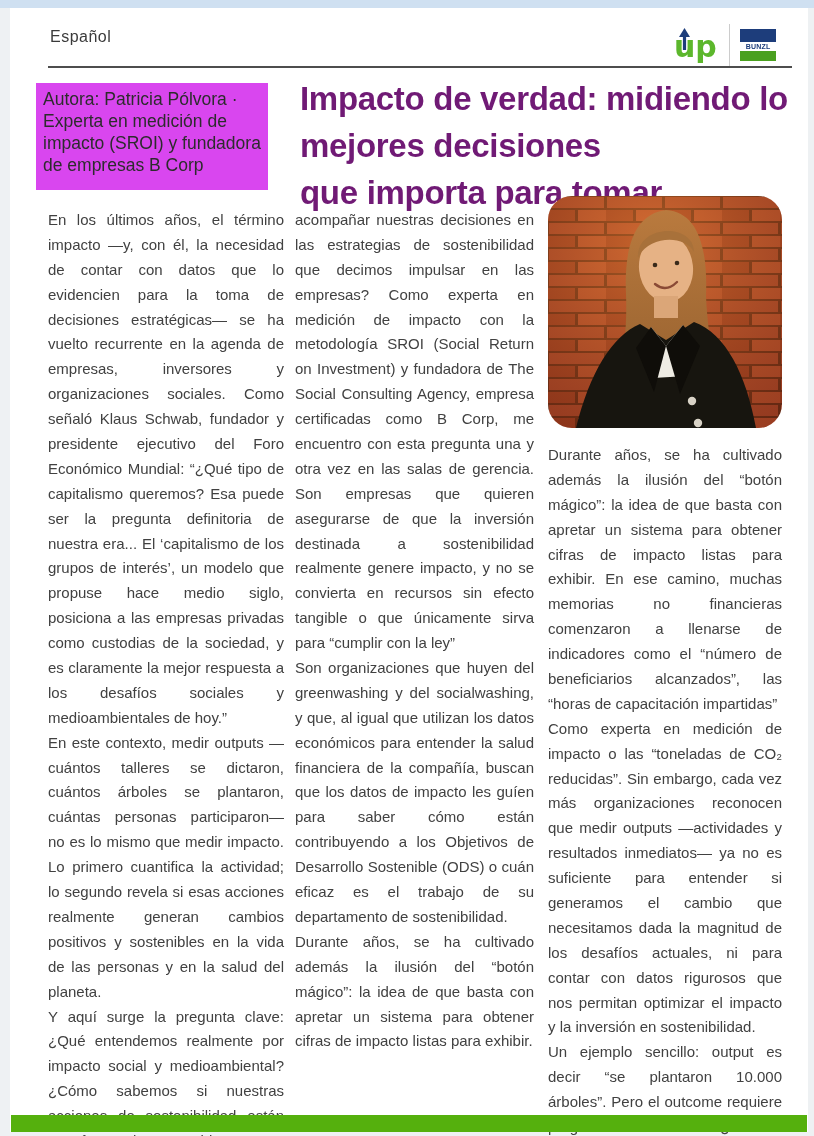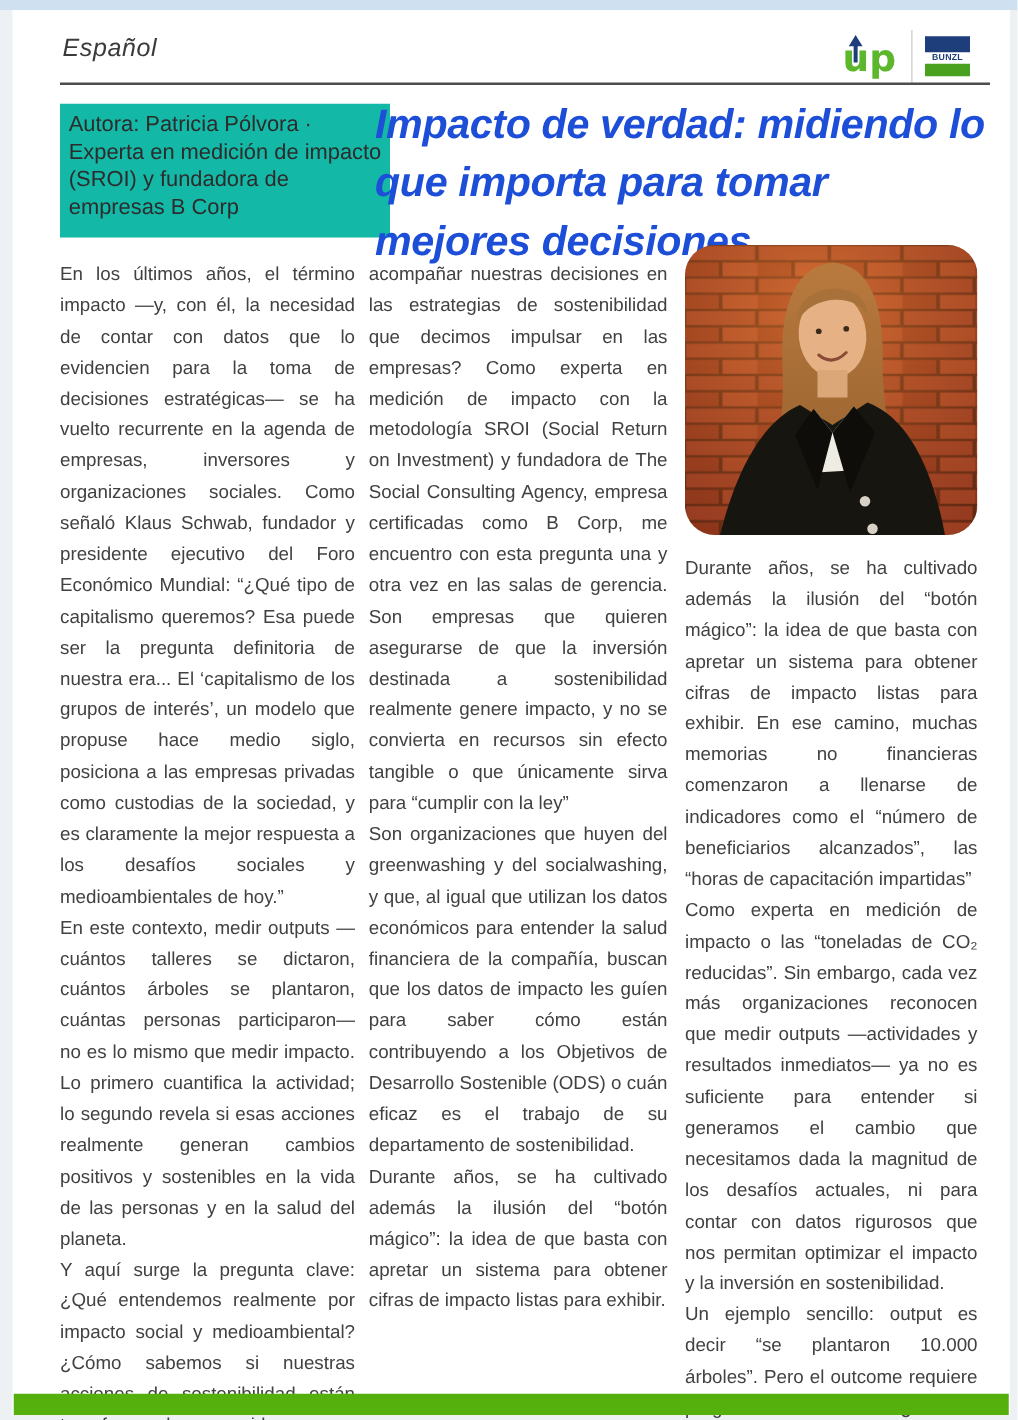--- a/index.html
+++ b/index.html
@@ -5,36 +5,36 @@
   html,body{margin:0;padding:0;}
   body{
     width:814px;height:1136px;position:relative;overflow:hidden;
     background:#eef1f3;
     font-family:"Liberation Sans", sans-serif;
   }
   .top-strip{position:absolute;top:0;left:0;width:814px;height:8px;background:#cfe0f1;}
   .page{position:absolute;left:10px;top:8px;width:798px;height:1124px;background:#ffffff;}
 
   
-  .lang-label{position:absolute;left:40px;top:20px;font-size:20px;font-style:italic;
+  .lang-label{position:absolute;left:40px;top:20px;font-size:16px;
     color:#3a3a3a;letter-spacing:0.5px;}
   .header-rule{position:absolute;left:38px;top:58px;width:744px;height:2px;background:#4d4d4d;}
   .logo-up{position:absolute;left:662px;top:16px;width:46px;height:42px;}
   .logo-divider{position:absolute;left:719px;top:16px;width:1px;height:42px;background:#cccccc;}
   .logo-bunzl{position:absolute;left:730px;top:21px;width:36px;height:32px;display:flex;flex-direction:column;}
   .bunzl-top{height:13px;background:#1d3d7b;}
   .bunzl-mid{height:9px;background:#ffffff;color:#1d3d7b;font-size:7px;font-weight:bold;
     text-align:center;line-height:9px;letter-spacing:0.2px;}
   .bunzl-bot{height:10px;background:#4aa01f;}
 
   
-  .author-box{position:absolute;left:38px;top:75px;width:264px;height:107px;background:#14b8a6;
+  .author-box{position:absolute;left:26px;top:75px;width:232px;height:107px;background:#d946ef;
     color:#2c2c2c;font-size:17.5px;line-height:1.26;padding:5px 7px;box-sizing:border-box;}
-  .title{position:absolute;left:290px;top:68px;width:500px;font-size:33px;font-style:italic;
-    font-weight:600;color:#1d4ed8;line-height:1.42;letter-spacing:-0.3px;}
+  .title{position:absolute;left:290px;top:68px;width:500px;font-size:33px;
+    font-weight:600;color:#701a75;line-height:1.42;letter-spacing:-0.3px;}
   .title div{white-space:nowrap;}
 
   
   .photo{position:absolute;left:538px;top:188px;width:234px;height:232px;border-radius:24px;overflow:hidden;}
   .photo svg{display:block;width:100%;height:100%;}
 
   
   .col{position:absolute;font-size:15px;color:#414141;line-height:1.66;text-align:justify;}
   .col p{margin:0;}
   .col1{left:38px;top:200px;width:236px;}
@@ -67,22 +67,22 @@
     <div class="bunzl-mid">BUNZL</div>
     <div class="bunzl-bot"></div>
   </div>
 
   <div class="header-rule"></div>
 
   <div class="author-box"> Autora: Patricia Pólvora · Experta en medición de impacto (SROI) y fundadora de empresas B Corp</div>
 
   <div class="title">
     <div>Impacto de verdad: midiendo lo</div>
+    <div>mejores decisiones</div>
     <div>que importa para tomar</div>
-    <div>mejores decisiones</div>
   </div>
 
   <div class="photo">
     <svg viewBox="0 0 234 232" preserveAspectRatio="none" xmlns="http://www.w3.org/2000/svg">
       <defs>
         <pattern id="bricks" width="58" height="26" patternUnits="userSpaceOnUse">
           <rect width="58" height="26" fill="#6e2c16"></rect>
           <rect x="1" y="1" width="55" height="11" fill="#b2462a"></rect>
           <rect x="-28" y="14" width="55" height="11" fill="#a53d21"></rect>
           <rect x="30" y="14" width="55" height="11" fill="#bb4c2c"></rect>

